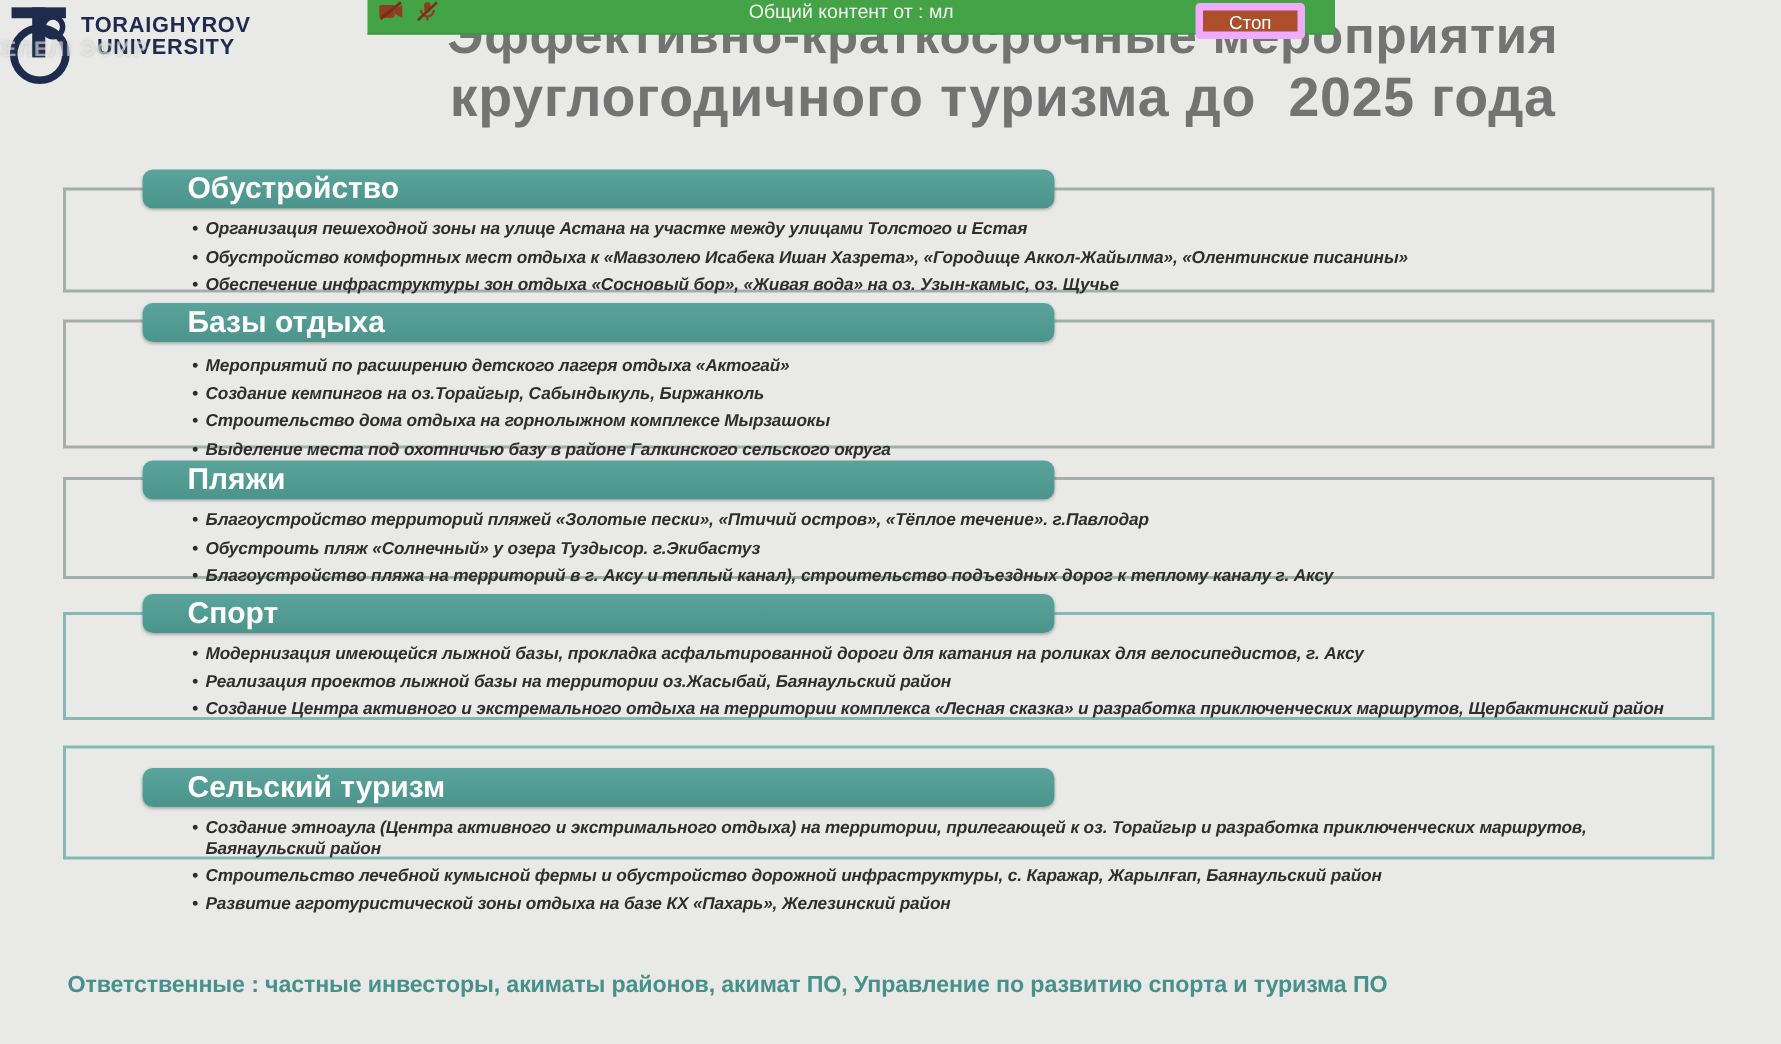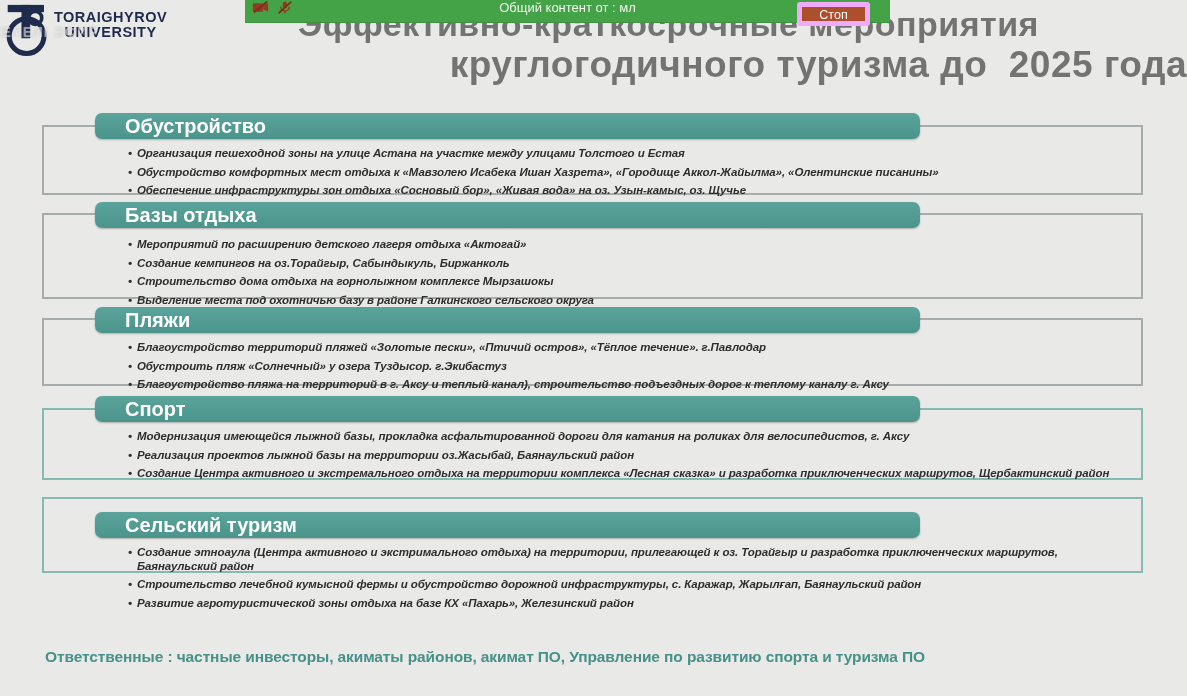--- a/index.html
+++ b/index.html
@@ -36,31 +36,31 @@
   .stop-btn{
     position:absolute;right:20px;top:2px;width:73px;height:24px;z-index:11;
     background:#ad4f2c;border:5px solid #f0abfc;border-radius:3px;
     color:#fff;font-size:12.5px;line-height:16px;text-align:center;
     font-family:inherit;padding:0;cursor:pointer;
   }
 
   
   .title{position:absolute;left:150px;top:4px;width:1037px;text-align:center;z-index:2;color:#737373;font-weight:700;}
   .title .t1{font-size:34px;letter-spacing:.5px;line-height:40px;}
-  .title .t2{font-size:37px;letter-spacing:.5px;line-height:42px;white-space:pre;text-align:right;}
+  .title .t2{font-size:37px;letter-spacing:.5px;line-height:42px;white-space:pre;}
 
   
   .sec{position:absolute;left:42px;width:1101px;}
   .sec-box{
     position:absolute;left:0;width:1101px;box-sizing:border-box;
     border:2px solid #a5aeac;background:transparent;z-index:1;
   }
   .sec4 .sec-box,.sec5 .sec-box{border-color:#85b9b1;}
   .sec-bar{
-    position:absolute;left:53px;top:0;width:825px;height:26px;z-index:2;
+    position:absolute;left:53px;top:0;width:608px;height:26px;z-index:2;
     background:linear-gradient(#5aa49c,#4a948c);
     border-radius:7px;box-shadow:0 1px 2px rgba(0,0,0,.25);
     color:#fff;font-weight:700;font-size:20px;line-height:26px;
     padding-left:30px;box-sizing:border-box;
   }
   .sec1{top:113px;} .sec1 .sec-box{top:12px;height:70px;}
   .sec2{top:202px;} .sec2 .sec-box{top:11px;height:86px;}
   .sec3{top:307px;} .sec3 .sec-box{top:11px;height:68px;}
   .sec4{top:396px;} .sec4 .sec-box{top:12px;height:72px;}
   .sec5{top:512px;} .sec5 .sec-box{top:-15px;height:76px;}

